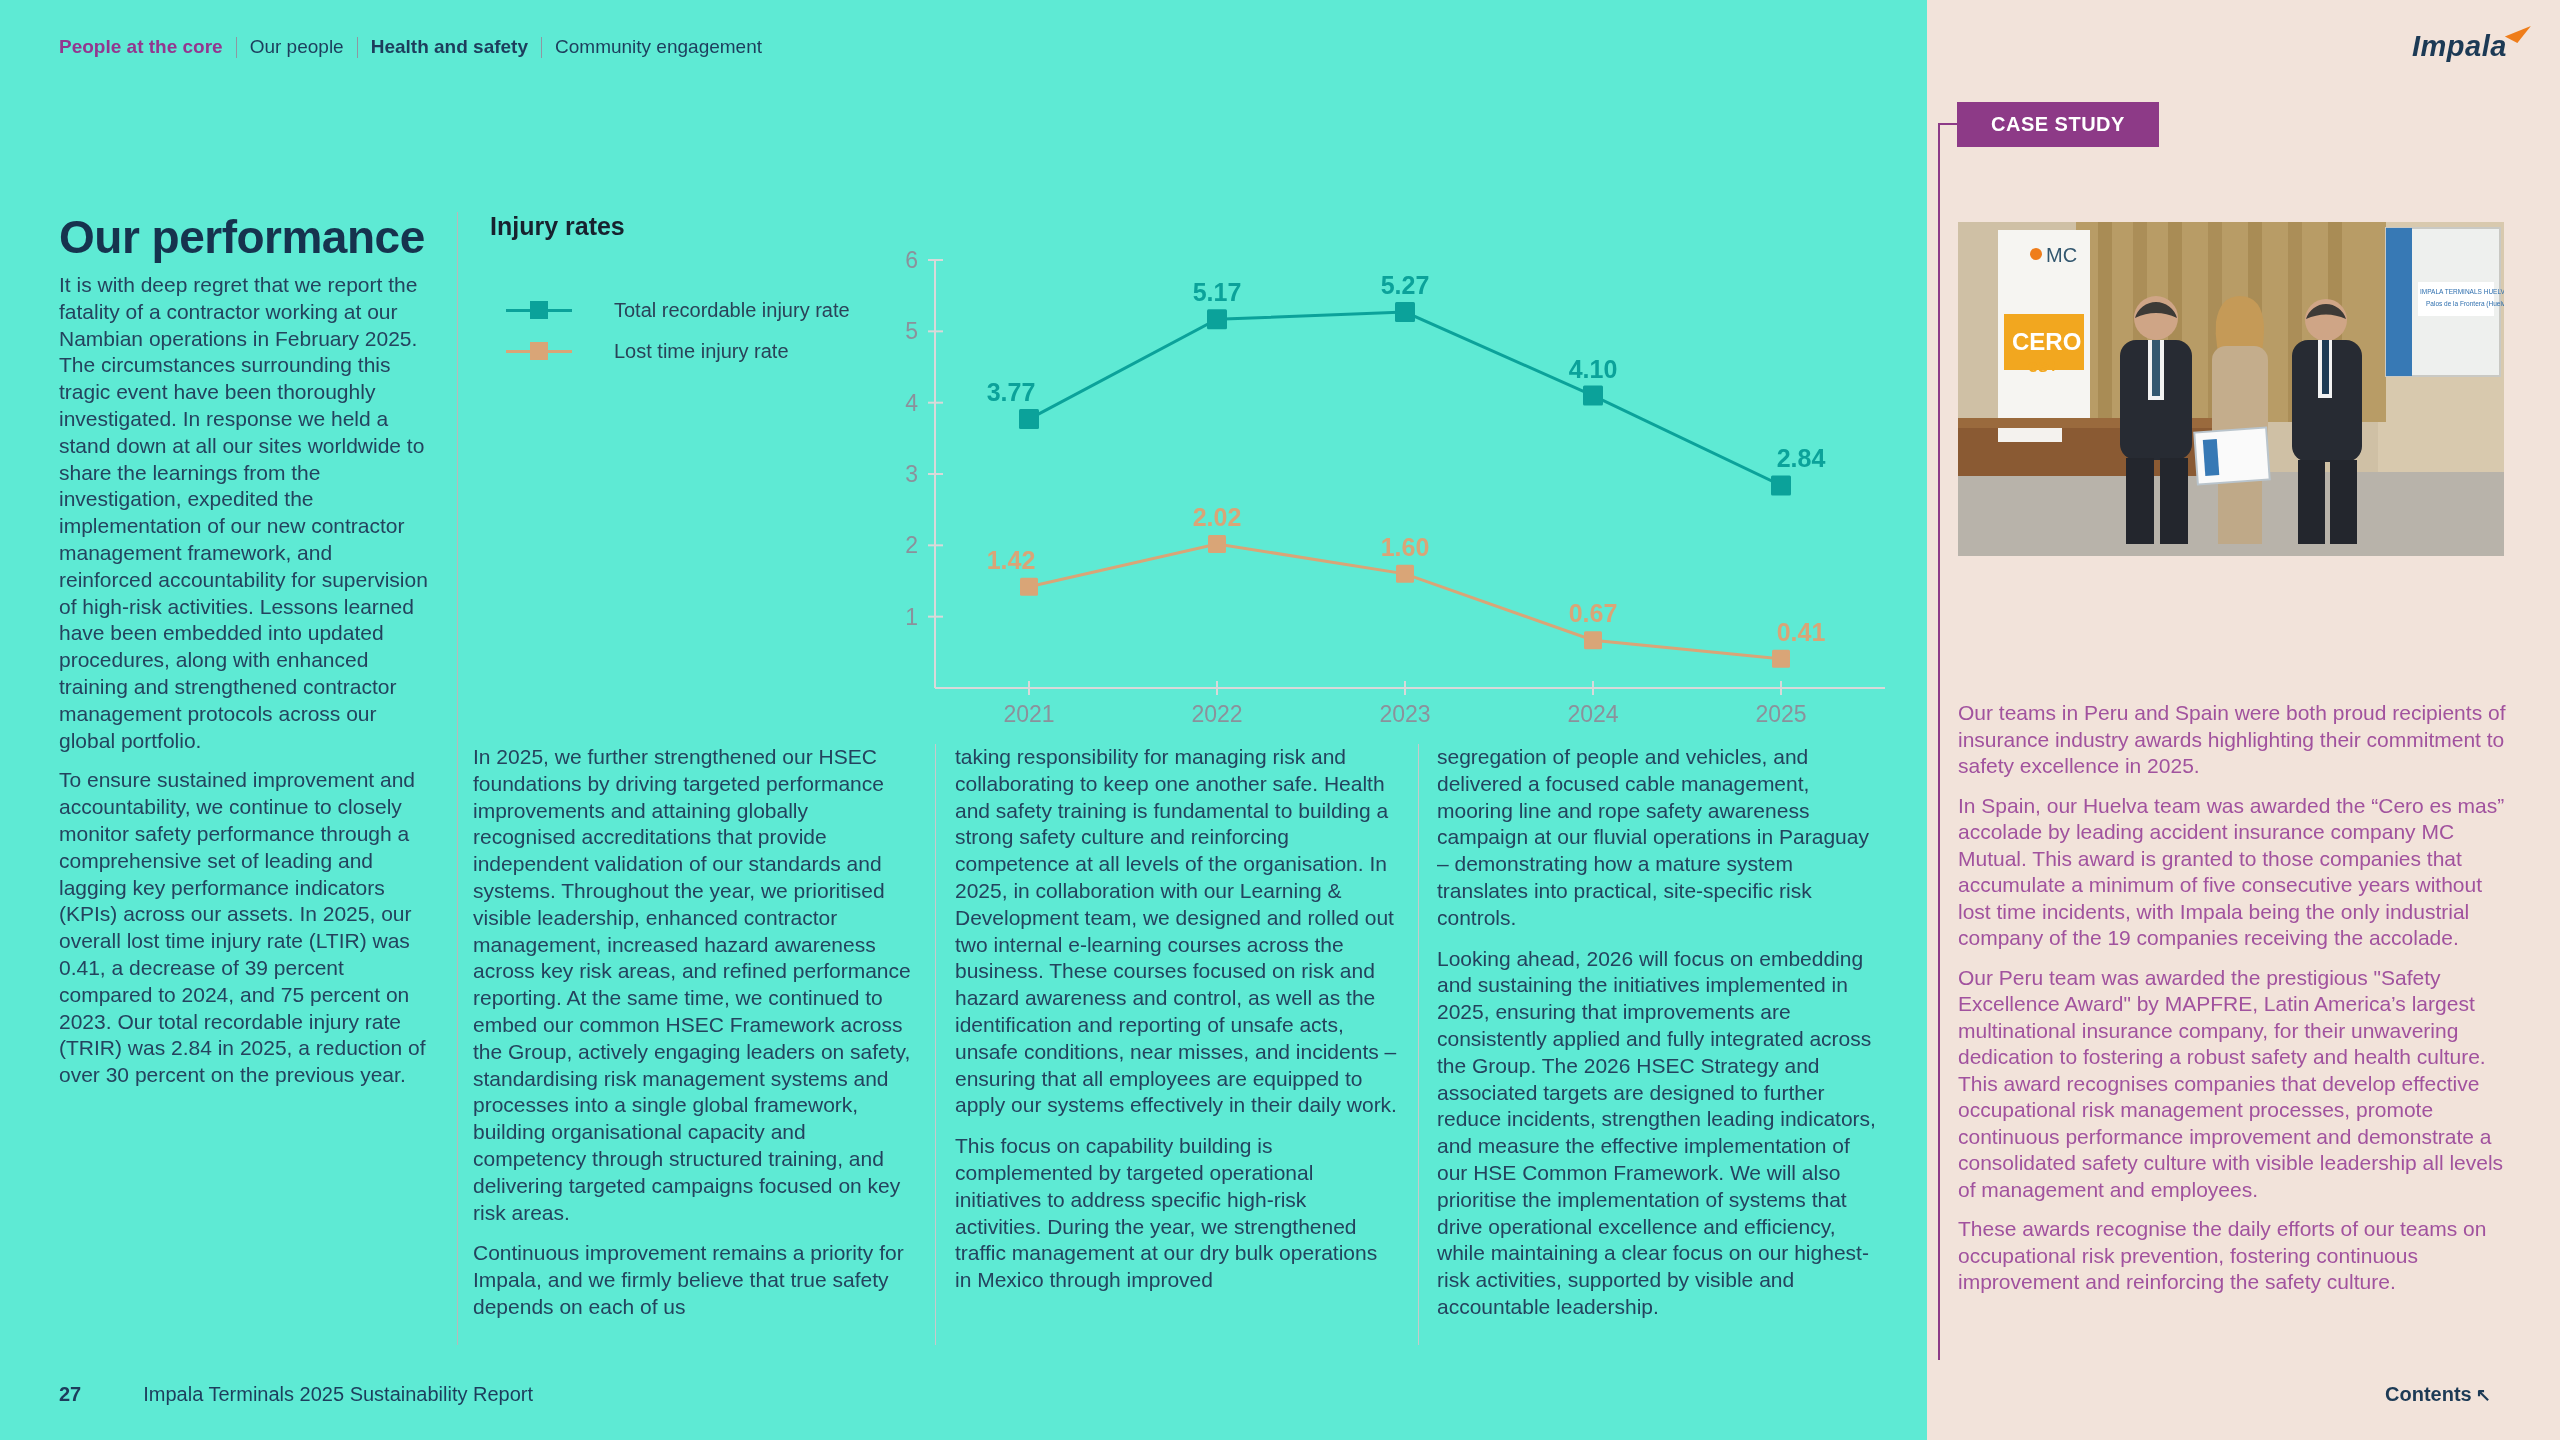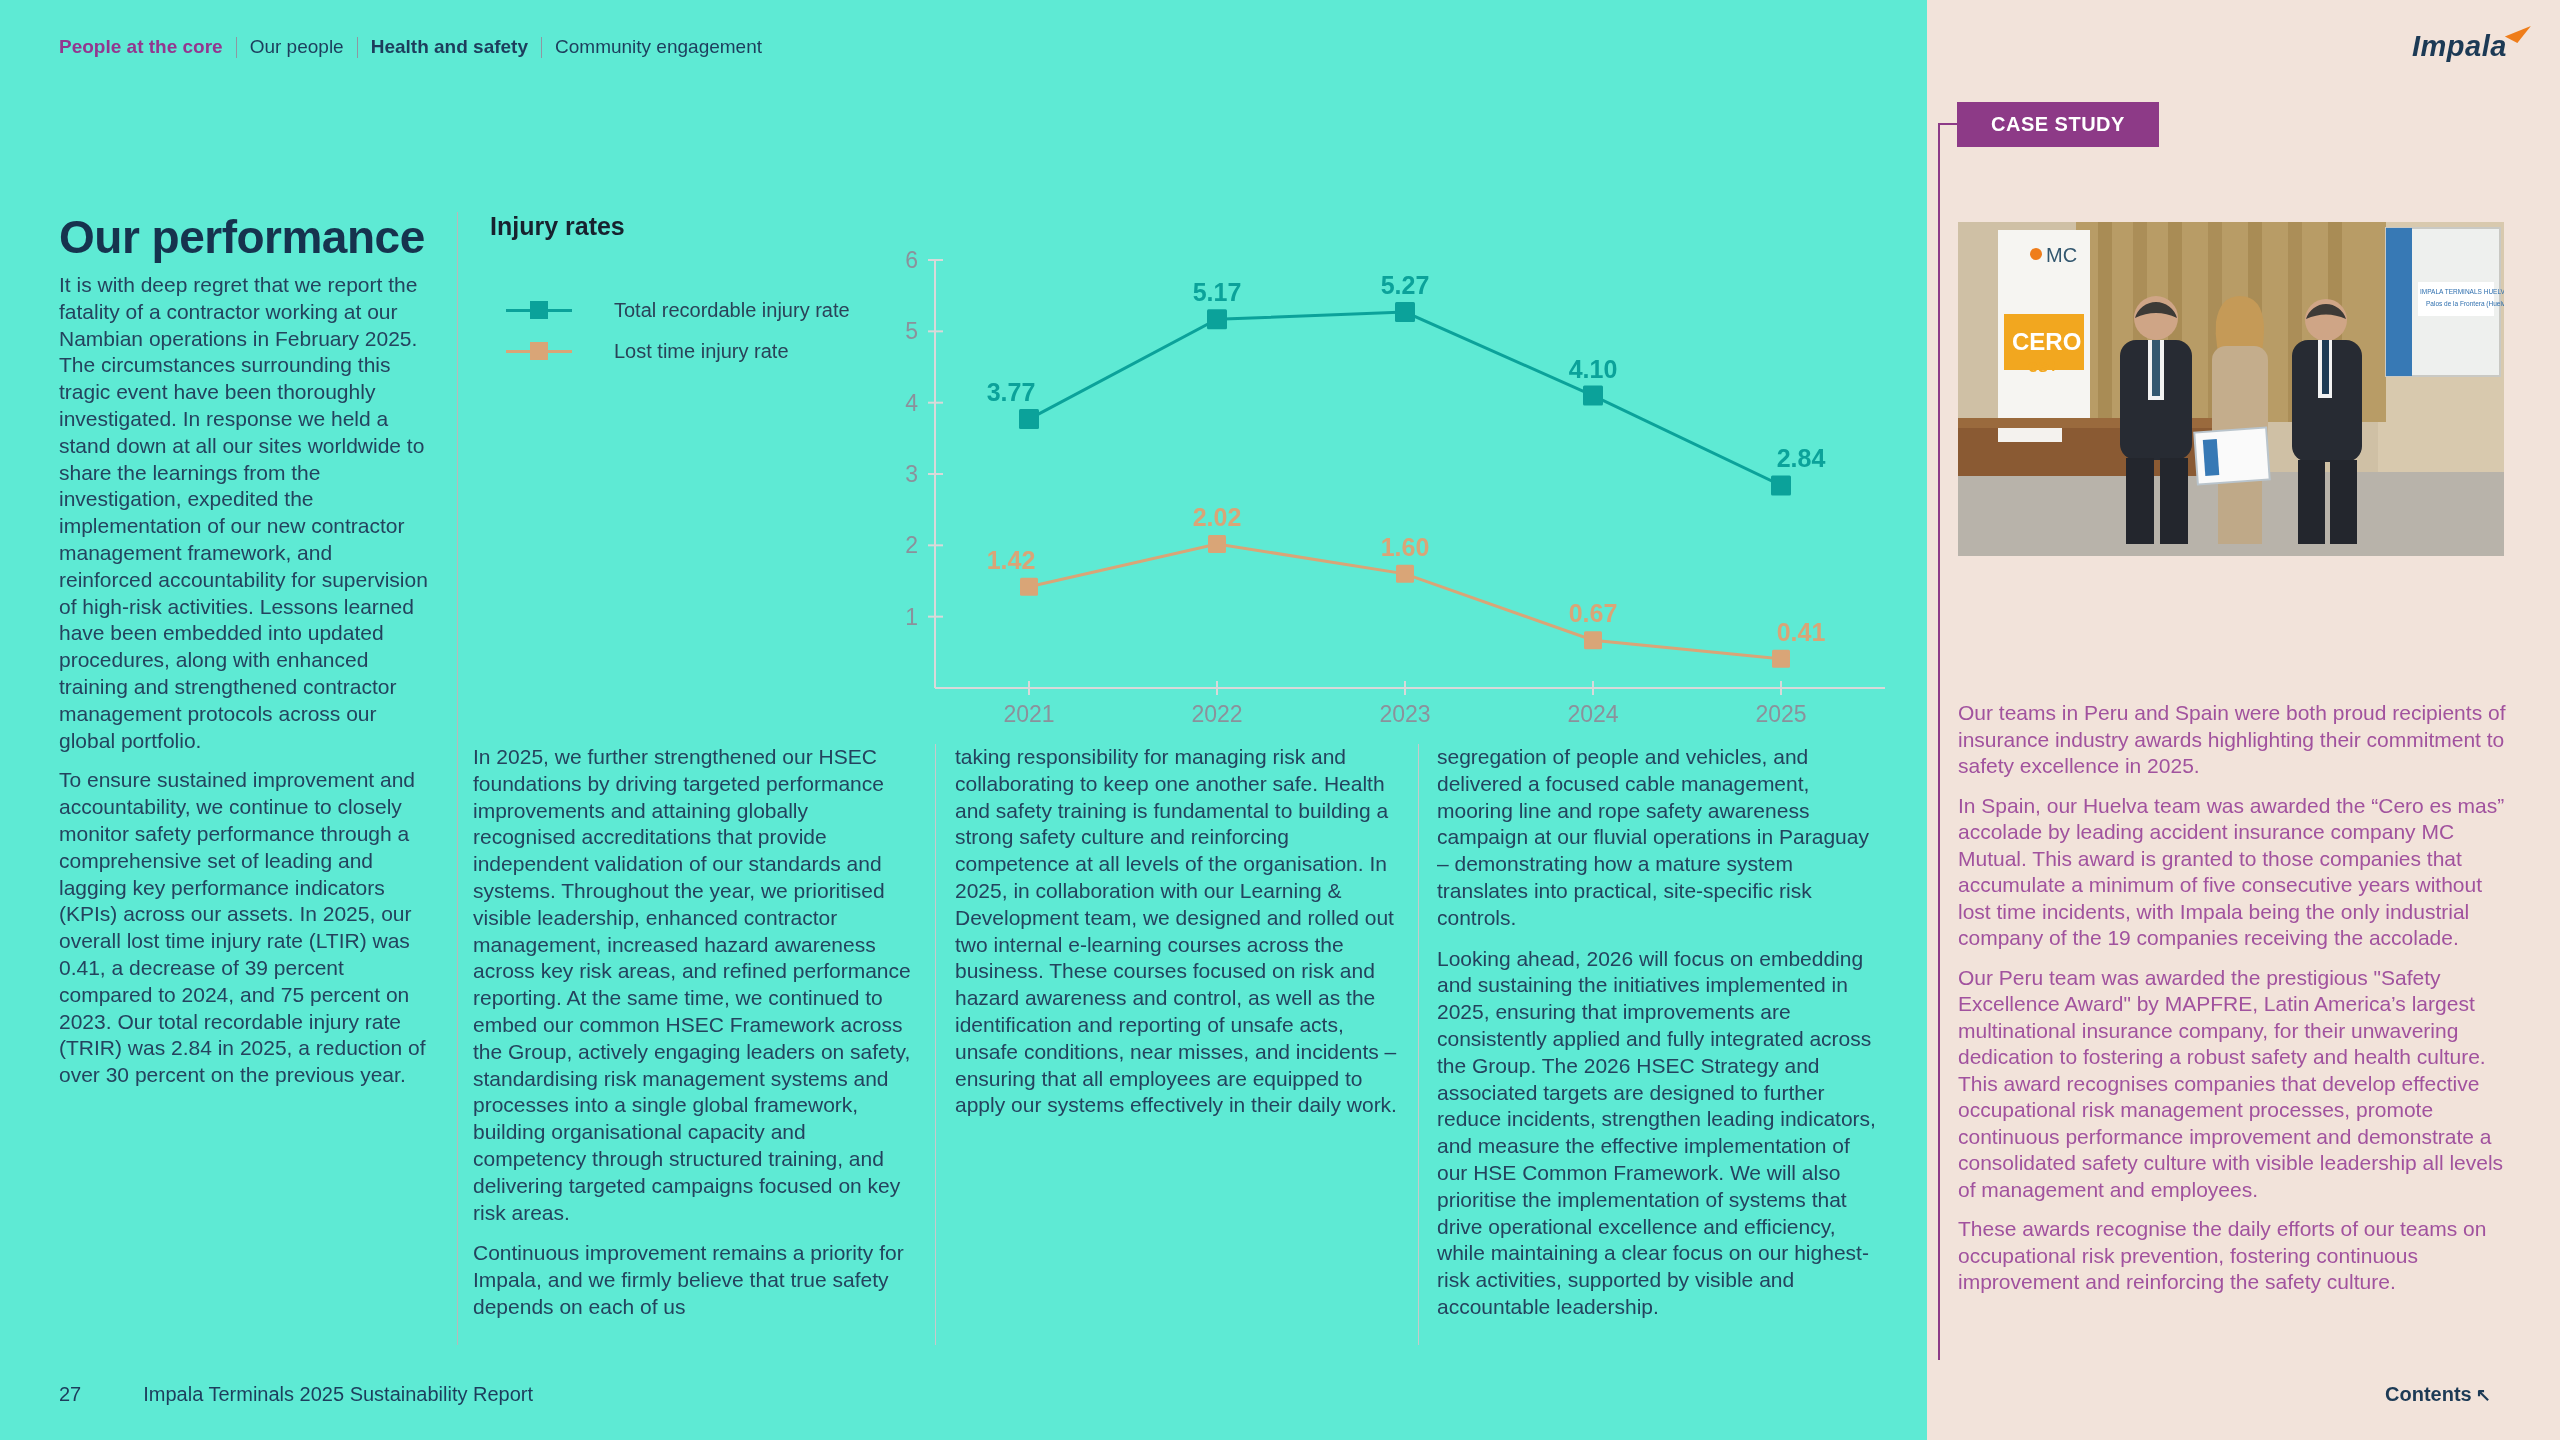--- a/index.html
+++ b/index.html
@@ -45,21 +45,21 @@
   
   .cs-badge{position:absolute;left:1957px;top:102px;background:#8d3a87;color:#ffffff;font-weight:700;font-size:20px;letter-spacing:.5px;padding:11px 34px;}
   .cs-rule-h{position:absolute;left:1938px;top:123px;width:20px;height:2px;background:#8d3a87;}
   .cs-rule-v{position:absolute;left:1938px;top:123px;width:2px;height:1237px;background:#8d3a87;}
   .cs-photo{position:absolute;left:1958px;top:222px;width:546px;height:334px;}
   .cs-heading{position:absolute;left:1958px;top:598px;width:520px;font-size:31px;line-height:38px;font-weight:700;color:#93368f;}
   .cs-body{position:absolute;left:1958px;top:700px;width:548px;color:#a1529e;font-size:21px;line-height:26.5px;}
   .cs-body p{margin:0 0 13px 0;}
   
   .footer-left{position:absolute;left:59px;top:1383px;color:#1d3d5c;font-size:20px;display:flex;}
-  .footer-page{font-weight:400;margin-right:62px;}
+  .footer-page{font-weight:700;margin-right:62px;}
   .footer-contents{position:absolute;left:2385px;top:1383px;color:#1c3a55;font-size:20px;font-weight:700;white-space:nowrap;}
   .footer-contents .arr{font-size:18px;margin-left:4px;}
 </style>
 </head>
 <body>
 
 <div id="page">
 
   <div class="sidebar-band"></div>
 
@@ -153,20 +153,21 @@
       <rect x="872" y="409.7547" width="18" height="18" rx="1.5" fill="#d9a577"></rect>
       <text x="901" y="400.7547" fill="#d9a577" font-size="25" font-weight="700" text-anchor="middle">0.41</text>
     </svg>
 
   <div class="body-col col-a">
     <p>In 2025, we further strengthened our HSEC foundations by driving targeted performance improvements and attaining globally recognised accreditations that provide independent validation of our standards and systems. Throughout the year, we prioritised visible leadership, enhanced contractor management, increased hazard awareness across key risk areas, and refined performance reporting. At the same time, we continued to embed our common HSEC Framework across the Group, actively engaging leaders on safety, standardising risk management systems and processes into a single global framework, building organisational capacity and competency through structured training, and delivering targeted campaigns focused on key risk areas.</p>
     <p>Continuous improvement remains a priority for Impala, and we firmly believe that true safety depends on each of us</p>
   </div>
   <div class="body-col col-b">
     <p>taking responsibility for managing risk and collaborating to keep one another safe. Health and safety training is fundamental to building a strong safety culture and reinforcing competence at all levels of the organisation. In 2025, in collaboration with our Learning &amp; Development team, we designed and rolled out two internal e-learning courses across the business. These courses focused on risk and hazard awareness and control, as well as the identification and reporting of unsafe acts, unsafe conditions, near misses, and incidents – ensuring that all employees are equipped to apply our systems effectively in their daily work.</p>
+    <p>This focus on capability building is complemented by targeted operational initiatives to address specific high-risk activities. During the year, we strengthened traffic management at our dry bulk operations in Mexico through improved</p>
   </div>
   <div class="body-col col-c">
     <p>segregation of people and vehicles, and delivered a focused cable management, mooring line and rope safety awareness campaign at our fluvial operations in Paraguay – demonstrating how a mature system translates into practical, site-specific risk controls.</p>
     <p>Looking ahead, 2026 will focus on embedding and sustaining the initiatives implemented in 2025, ensuring that improvements are consistently applied and fully integrated across the Group. The 2026 HSEC Strategy and associated targets are designed to further reduce incidents, strengthen leading indicators, and measure the effective implementation of our HSE Common Framework. We will also prioritise the implementation of systems that drive operational excellence and efficiency, while maintaining a clear focus on our highest-risk activities, supported by visible and accountable leadership.</p>
   </div>
 
   <div class="cs-rule-h"></div>
   <div class="cs-rule-v"></div>
   <div class="cs-badge">CASE STUDY</div>
 

